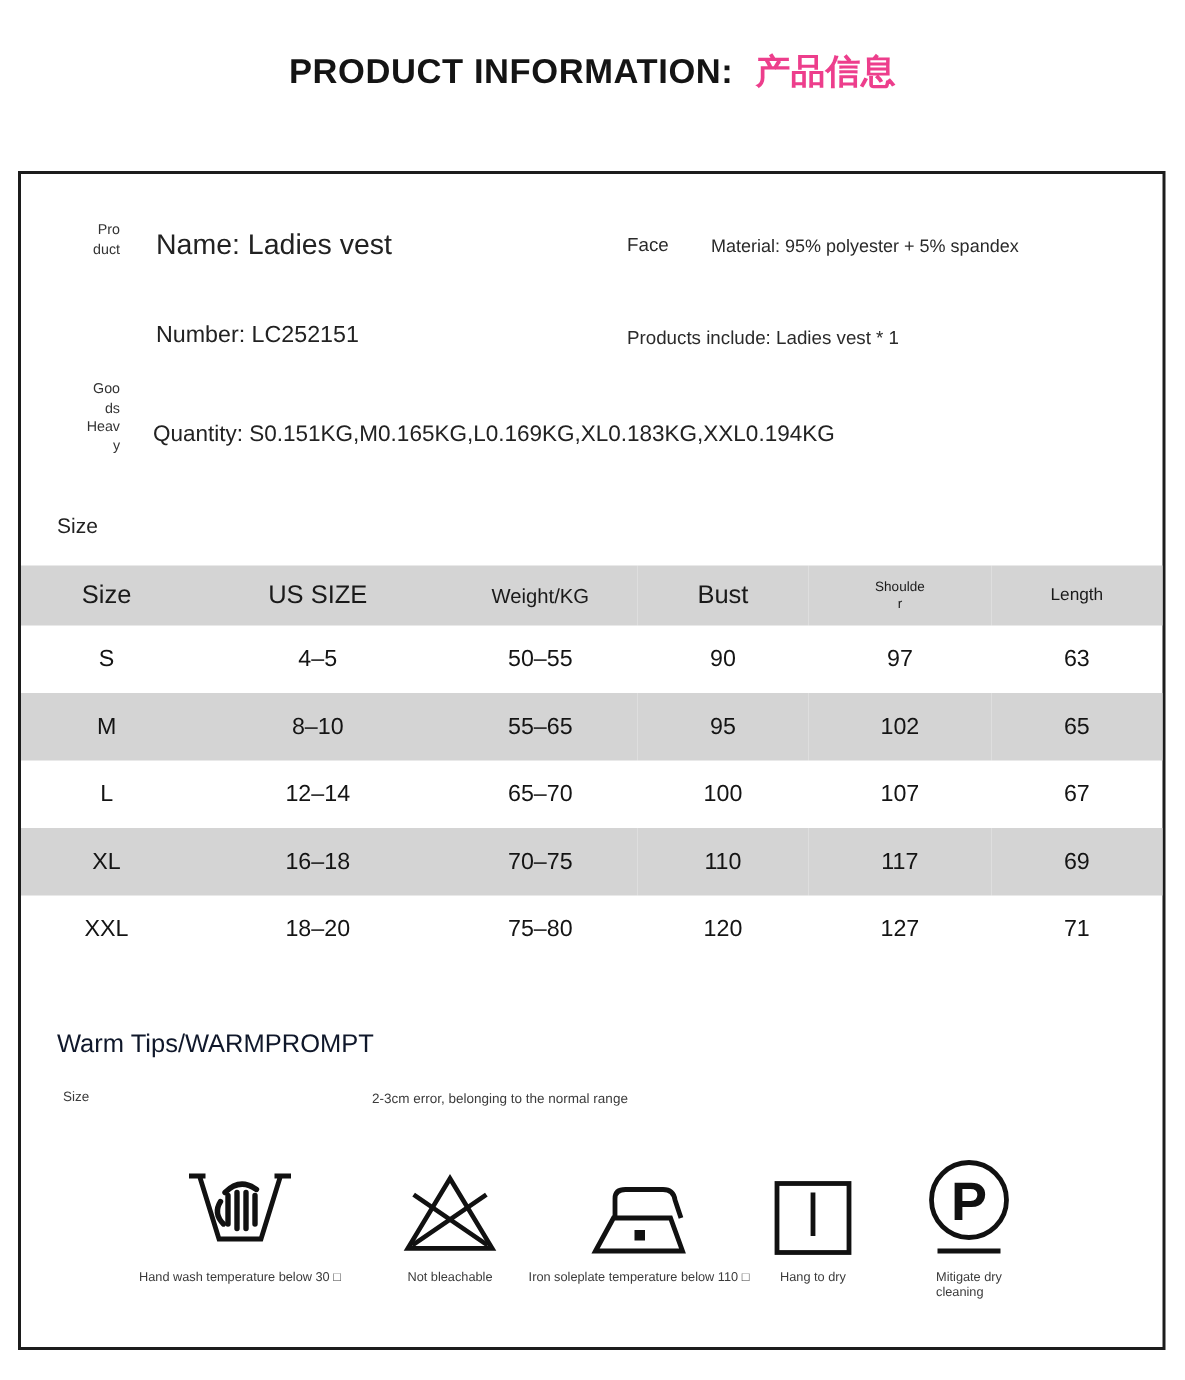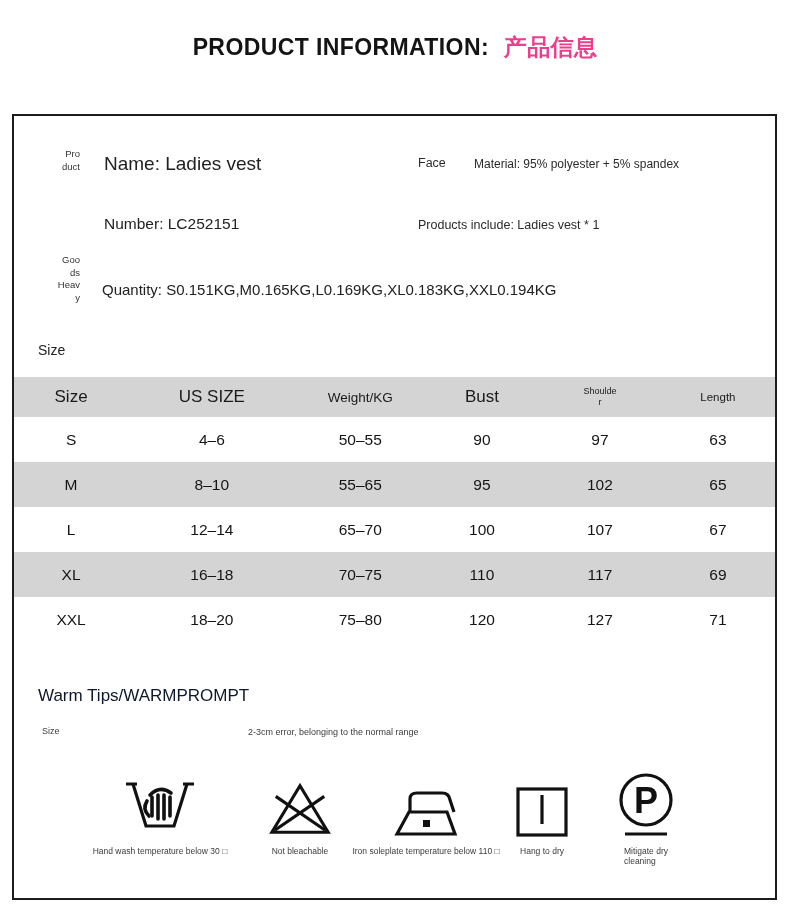--- a/index.html
+++ b/index.html
@@ -106,21 +106,21 @@
           <th class="h3">Weight/KG</th>
           <th class="h4">Bust</th>
           <th class="h5">Shoulde
 r</th>
           <th class="h6">Length</th>
         </tr>
       </thead>
       <tbody>
         <tr>
           <td>S</td>
-          <td>4–6</td>
+          <td>4–5</td>
           <td>50–55</td>
           <td>90</td>
           <td>97</td>
           <td>63</td>
         </tr>
         <tr>
           <td>M</td>
           <td>8–10</td>
           <td>55–65</td>
           <td>95</td>

